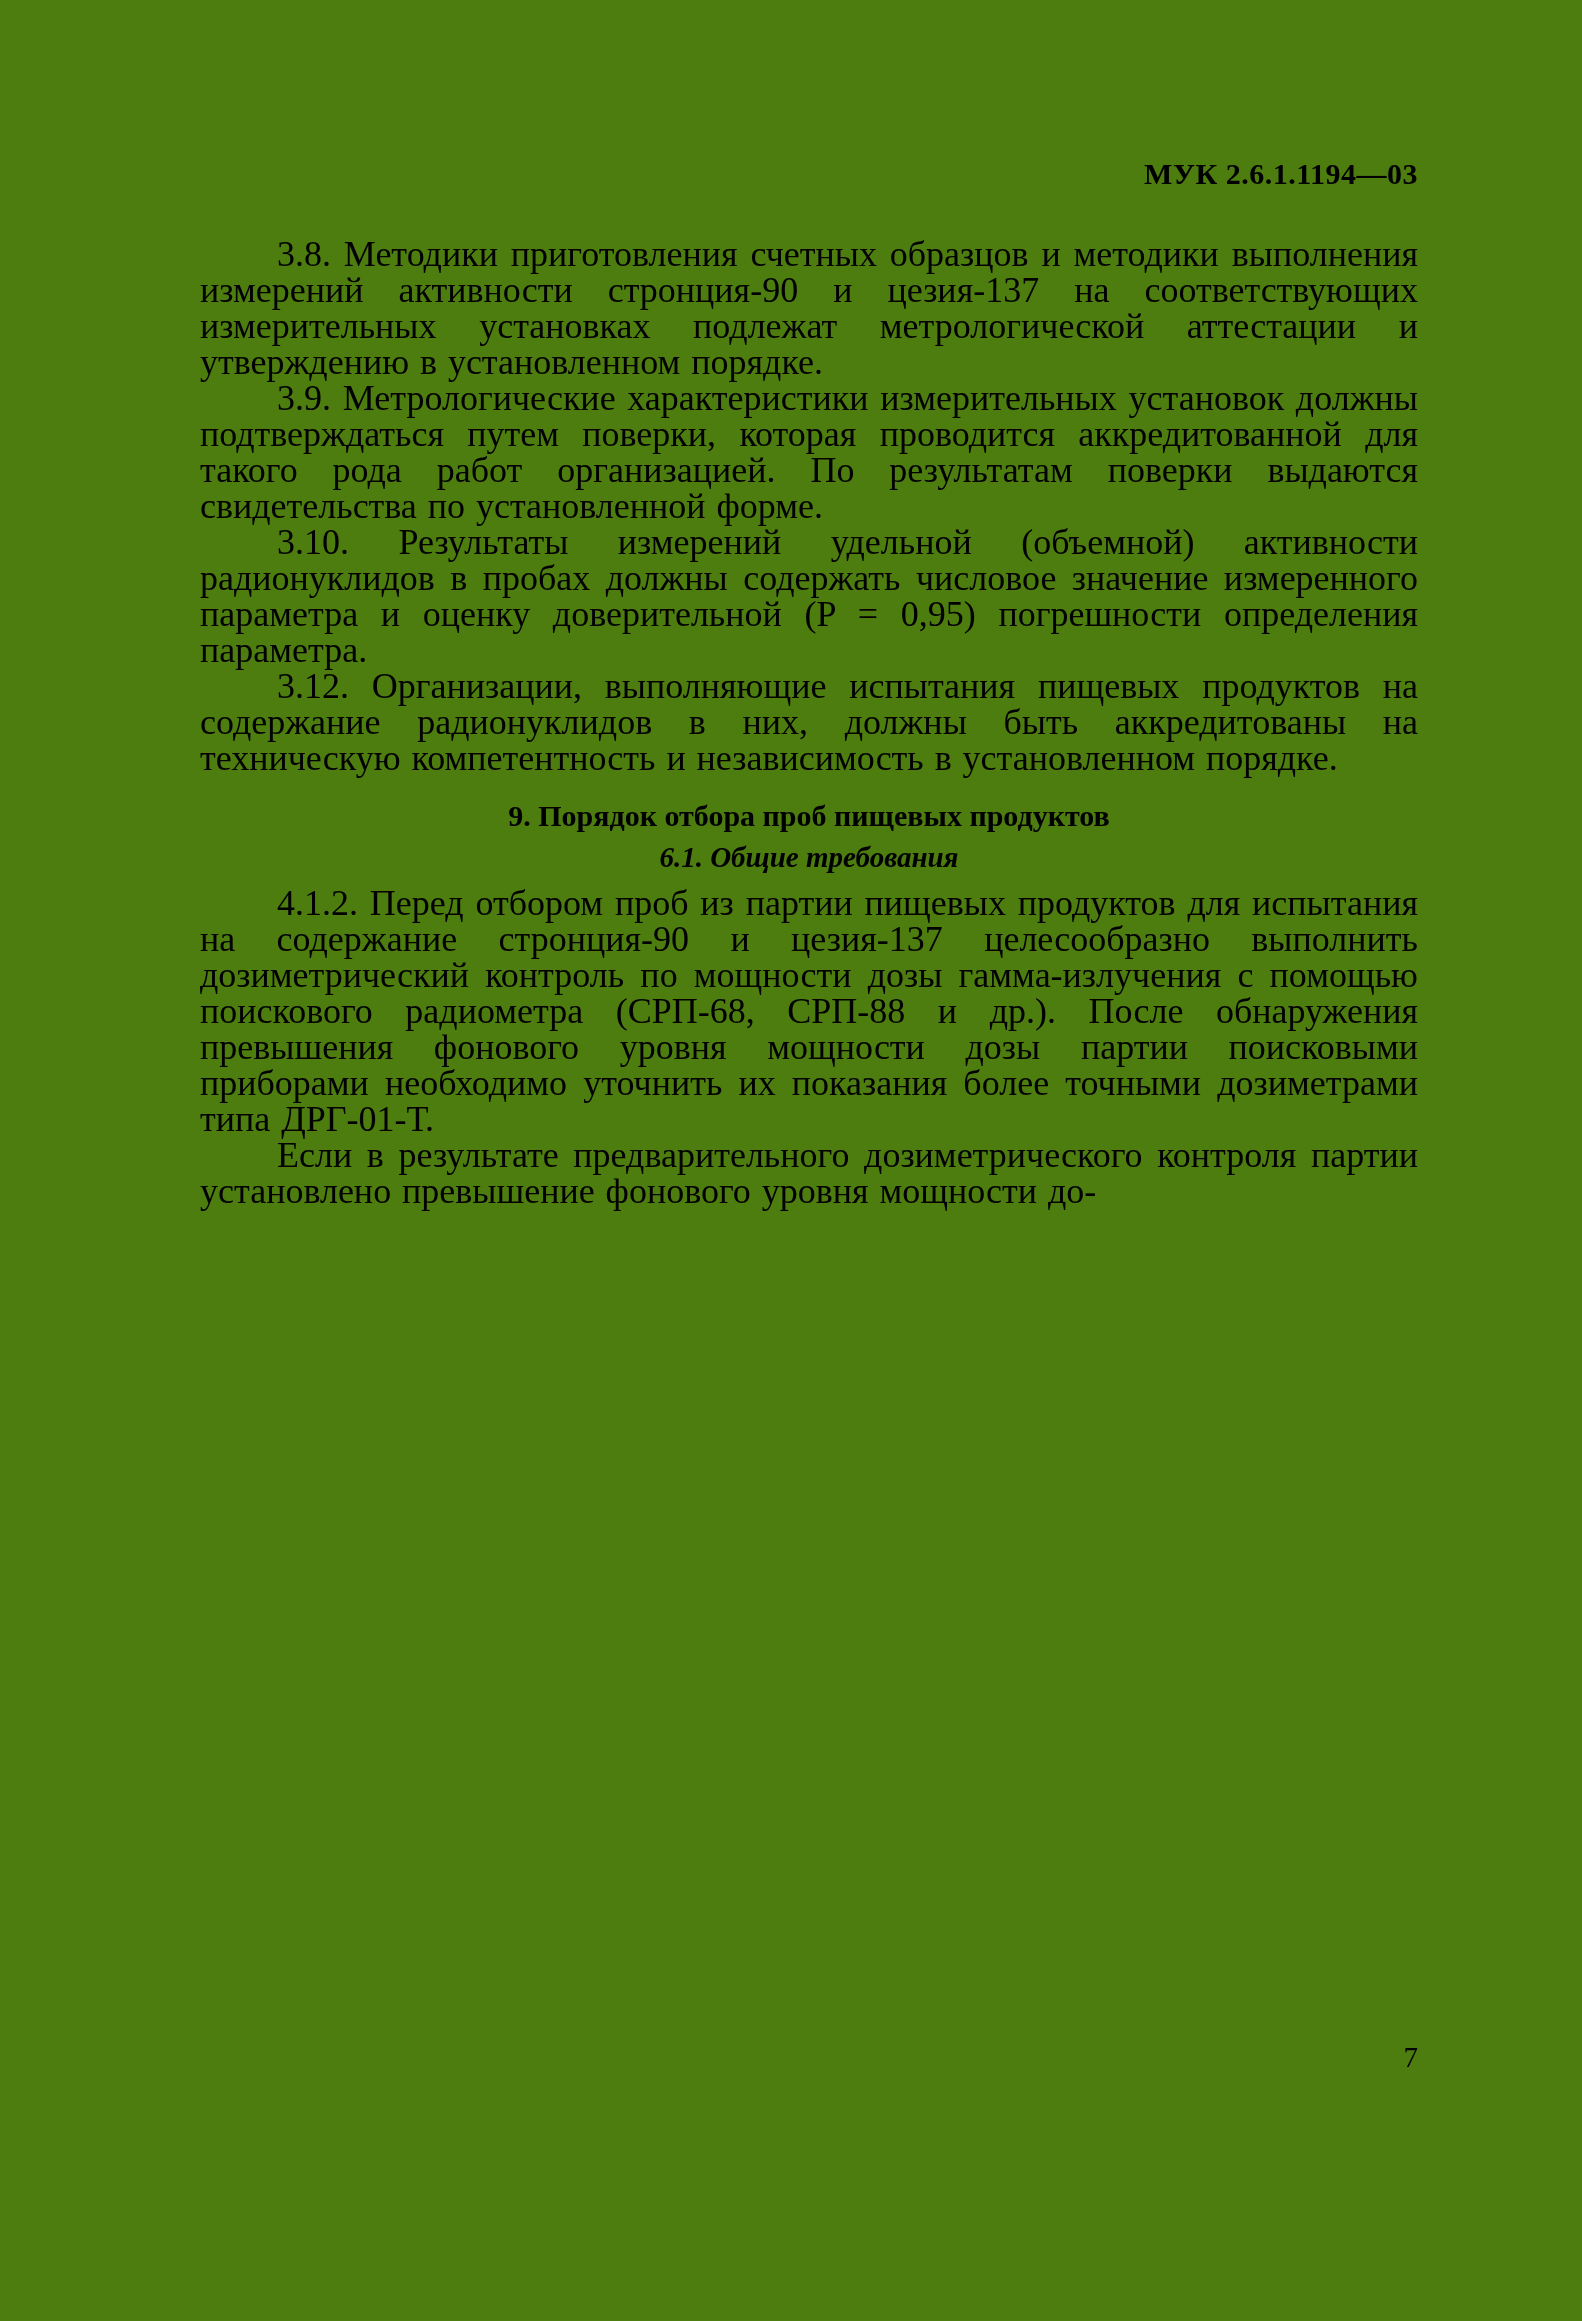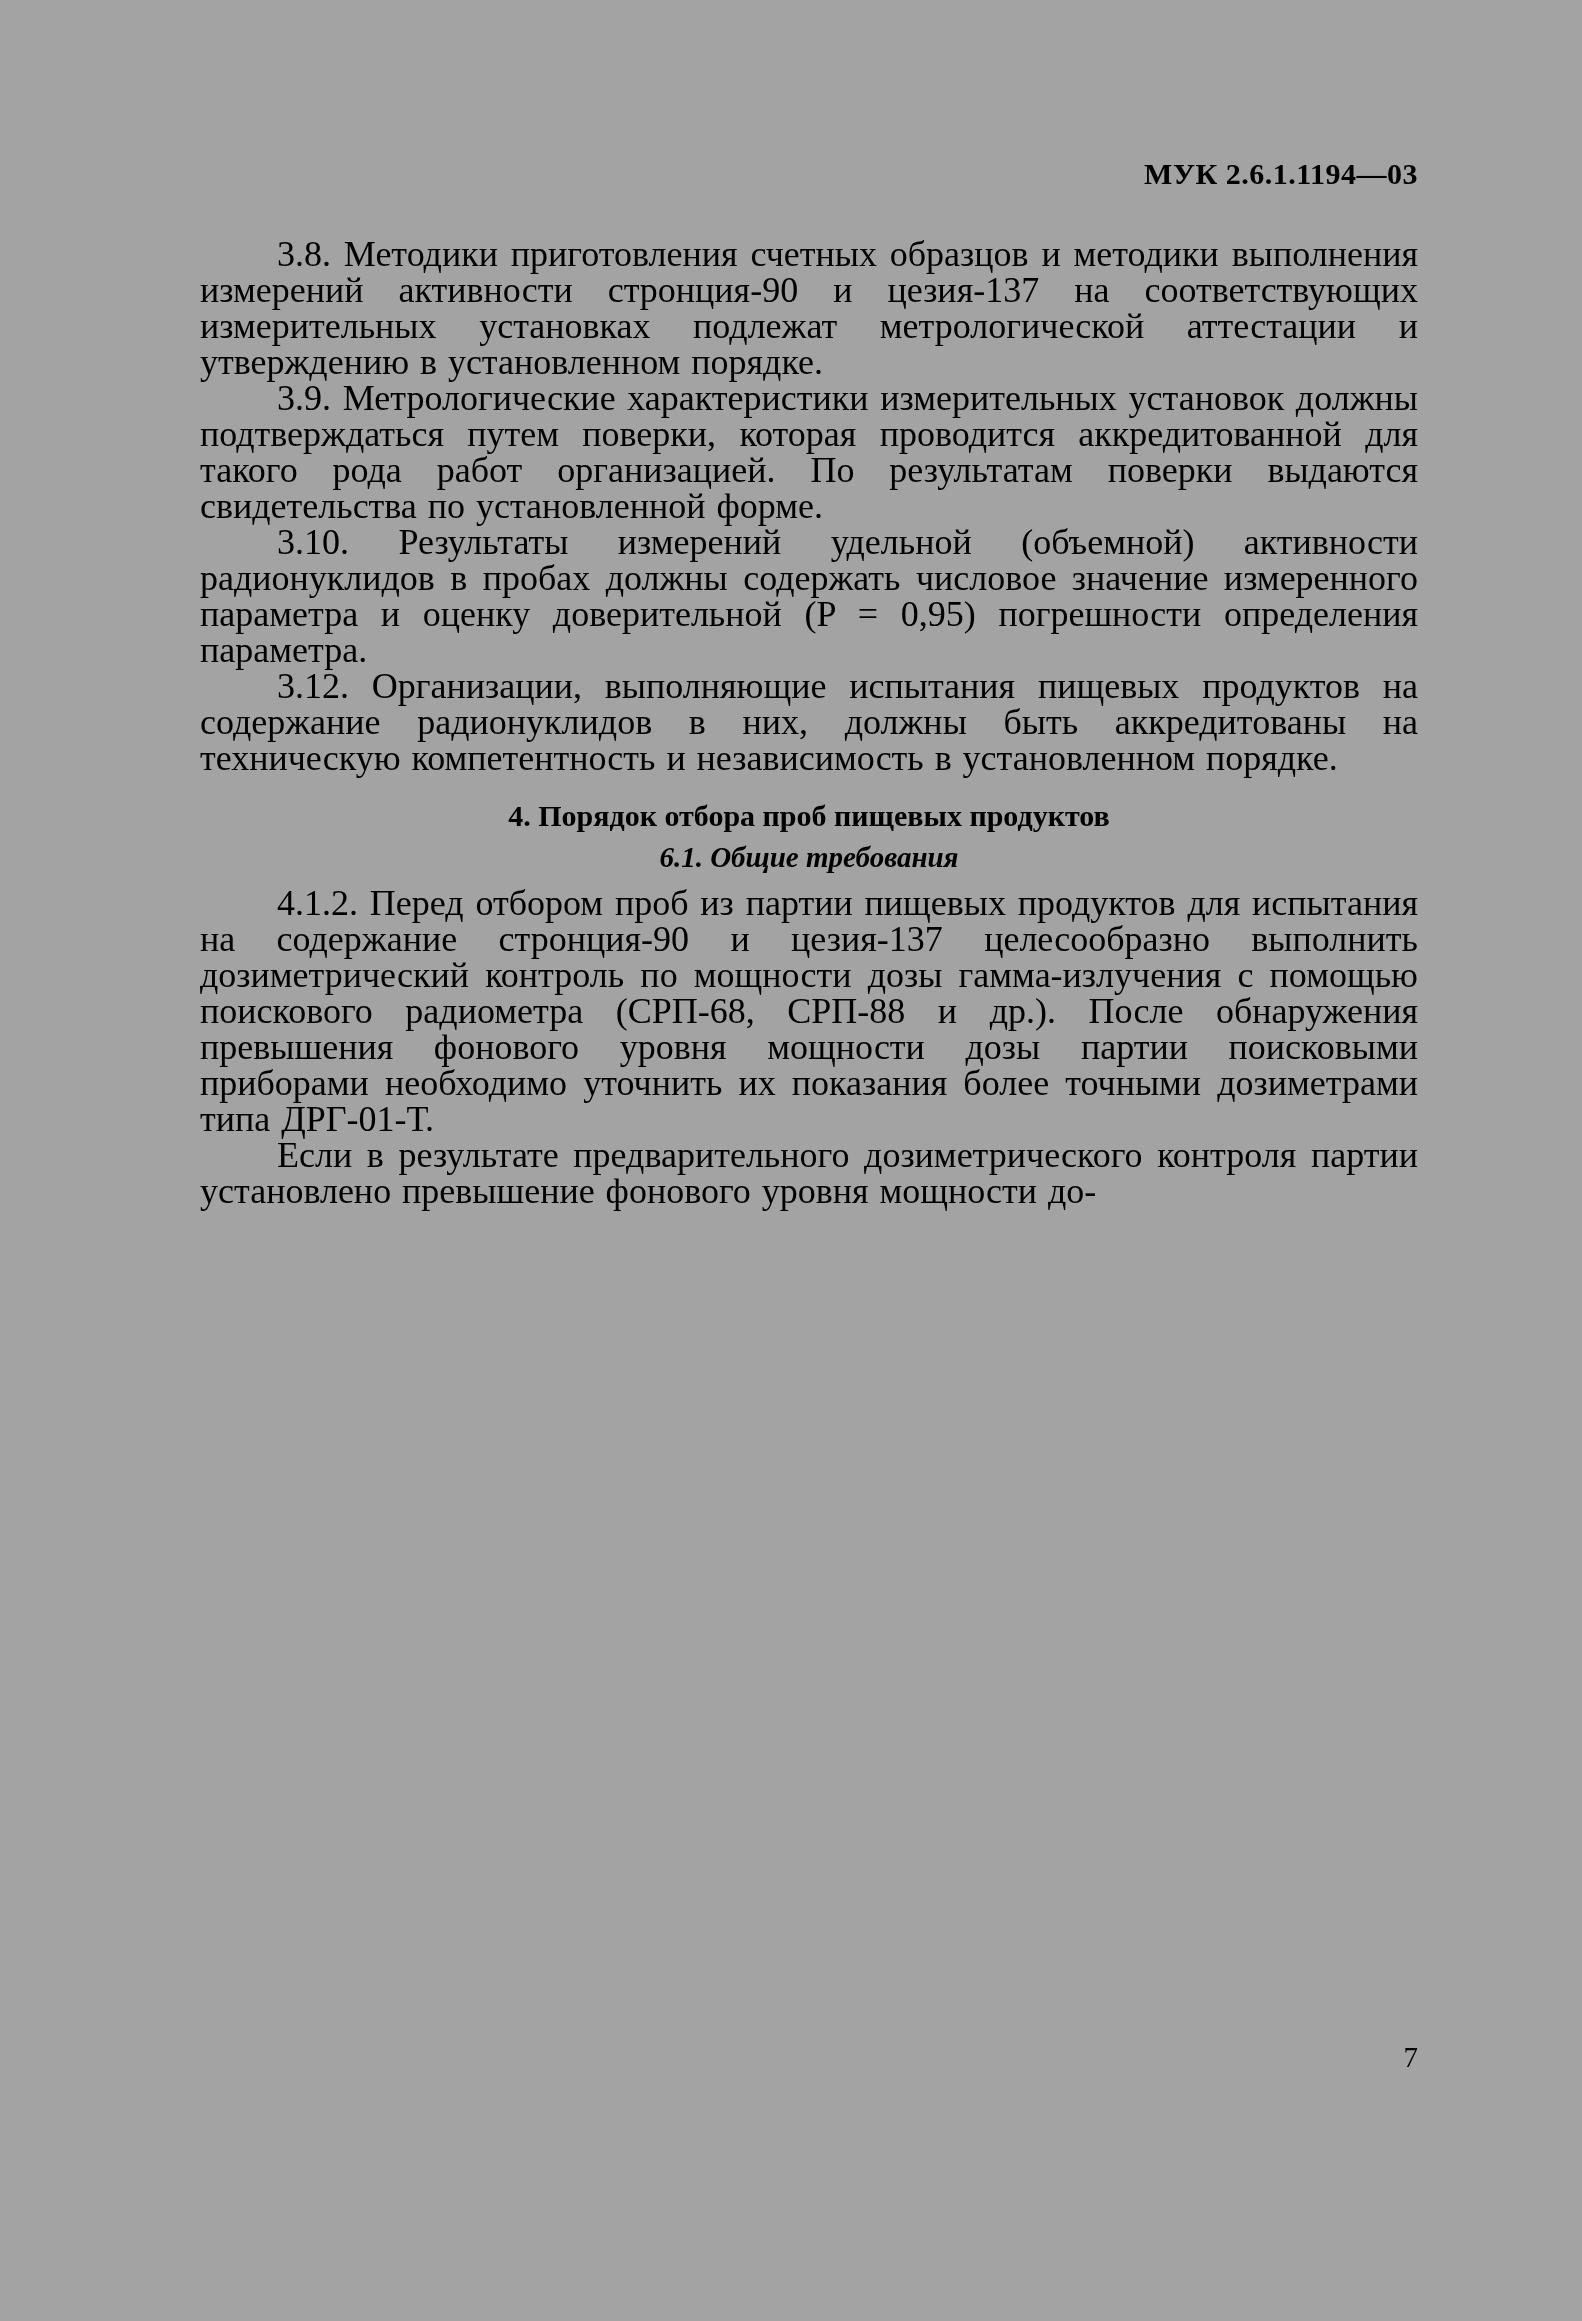--- a/index.html
+++ b/index.html
@@ -6,21 +6,21 @@
     margin: 0;
     padding: 0;
     background: #ffffff;
     color: #000000;
     font-family: "Liberation Serif", "DejaVu Serif", serif;
   }
   .page {
     position: relative;
     width: 1582px;
     height: 2322px;
-    background: #a3a3a3;
+    background: #4d7c0f;
     overflow: hidden;
   }
   .doc-header {
     position: absolute;
     top: 157px;
     left: 200px;
     width: 1218px;
     text-align: right;
     font-size: 30px;
     font-weight: bold;
@@ -72,21 +72,21 @@
   <div class="doc-header">
     <span>МУК 2.6.1.1194—03</span>
   </div>
 
   <div class="text-block">
     <p class="para">3.8. Методики приготовления счетных образцов и методики выполнения измерений активности стронция-90 и цезия-137 на соответствующих измерительных установках подлежат метрологической аттестации и утверждению в установленном порядке.</p>
     <p class="para">3.9. Метрологические характеристики измерительных установок должны подтверждаться путем поверки, которая проводится аккредитованной для такого рода работ организацией. По результатам поверки выдаются свидетельства по установленной форме.</p>
     <p class="para">3.10. Результаты измерений удельной (объемной) активности радионуклидов в пробах должны содержать числовое значение измеренного параметра и оценку доверительной (P = 0,95) погрешности определения параметра.</p>
     <p class="para">3.12. Организации, выполняющие испытания пищевых продуктов на содержание радионуклидов в них, должны быть аккредитованы на техническую компетентность и независимость в установленном порядке.</p>
 
-    <h2 class="section-heading">4. Порядок отбора проб пищевых продуктов</h2>
+    <h2 class="section-heading">9. Порядок отбора проб пищевых продуктов</h2>
     <h3 class="subsection-heading">6.1. Общие требования</h3>
 
     <p class="para">4.1.2. Перед отбором проб из партии пищевых продуктов для испытания на содержание стронция-90 и цезия-137 целесообразно выполнить дозиметрический контроль по мощности дозы гамма-излучения с помощью поискового радиометра (СРП-68, СРП-88 и др.). После обнаружения превышения фонового уровня мощности дозы партии поисковыми приборами необходимо уточнить их показания более точными дозиметрами типа ДРГ-01-Т.</p>
     <p class="para">Если в результате предварительного дозиметрического контроля партии установлено превышение фонового уровня мощности до-</p>
   </div>
 
   <div class="page-number">7</div>
 
 </div>
 

